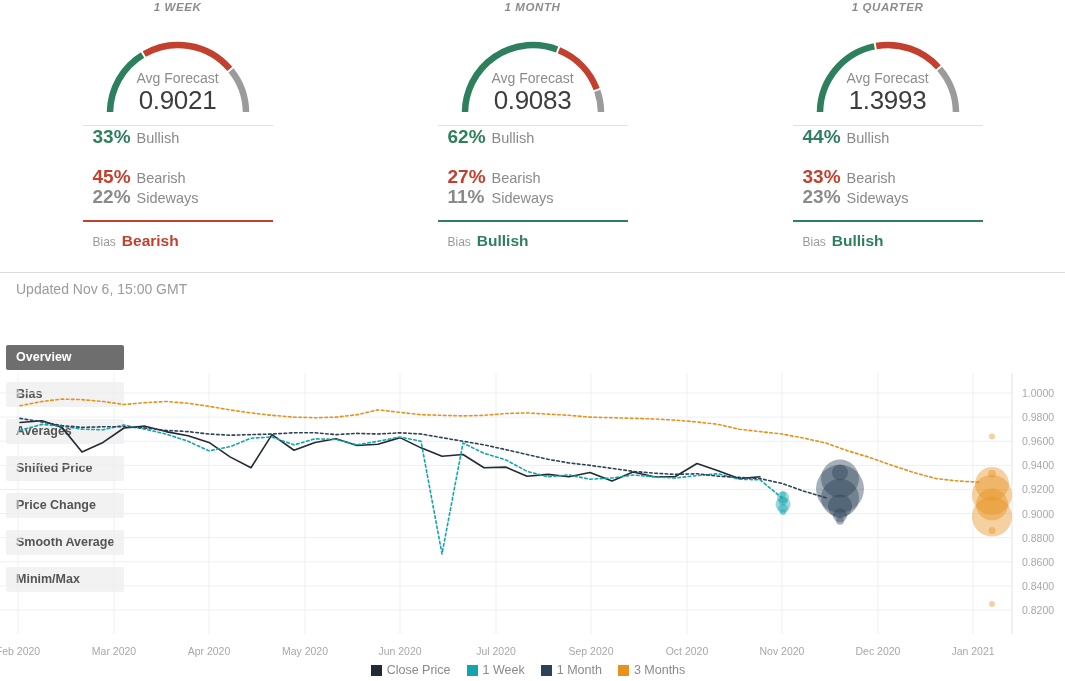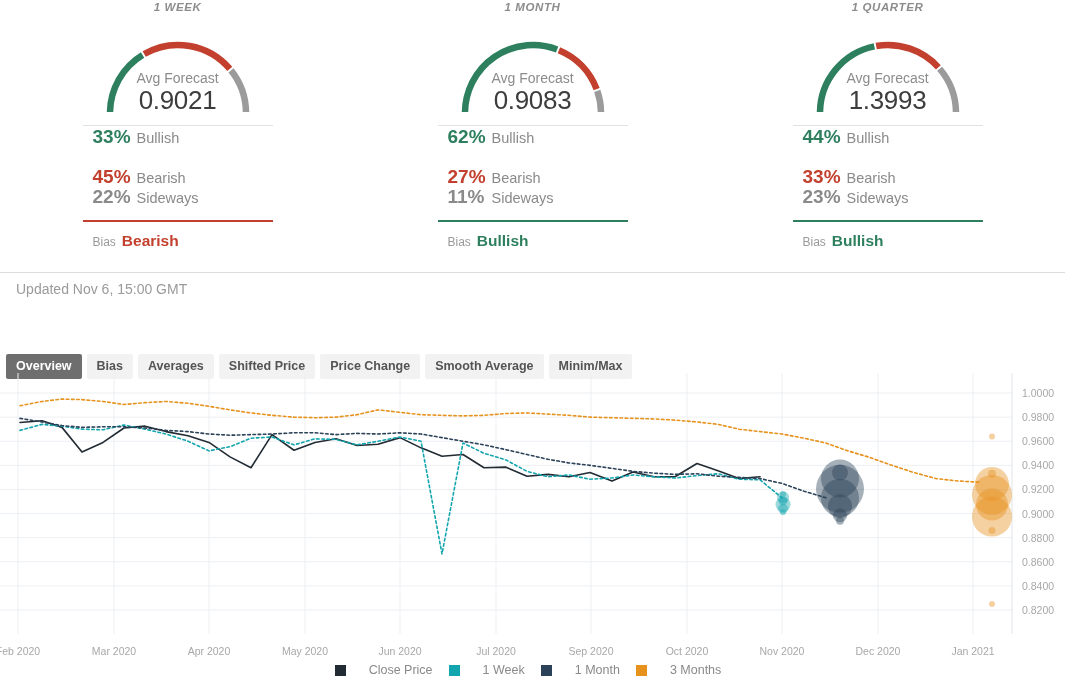--- a/index.html
+++ b/index.html
@@ -53,37 +53,37 @@
   .bias-value { font-size: 15.5px; font-weight: bold; }
 
   
   .hr-main { position: absolute; left: 0; top: 272px; width: 1065px; border-top: 1px solid #dcdcdc; }
   .updated {
     position: absolute; left: 16px; top: 281px;
     font-size: 14px; color: #9a9a9a;
   }
 
   
-  .tabs { position: absolute; left: 6px; top: 354px; display: flex; gap: 5px; }
+  .tabs { position: absolute; left: 6px; top: 345px; display: flex; gap: 12px; flex-direction: column; }
   .tab {
     height: 25px; line-height: 25px; padding: 0 10px;
     font-size: 12.5px; font-weight: bold; color: #545454;
     background: #f2f2f2; border-radius: 2px; cursor: pointer;
     white-space: nowrap;
   }
   .tab.active { background: #6e6e6e; color: #ffffff; }
 
   
   .chart { position: absolute; left: 0; top: 373px; width: 1065px; height: 308px; }
   .chart svg { display: block; }
   .legend {
     position: absolute; left: 0; top: 663px; width: 1065px;
     display: flex; justify-content: center; align-items: center; gap: 7px;
   }
-  .legend-item { display: flex; align-items: center; gap: 23px; margin-right: 9px; }
+  .legend-item { display: flex; align-items: center; gap: 5px; margin-right: 9px; }
   .legend-swatch { width: 11px; height: 11px; display: inline-block; }
   .legend-text { font-size: 12.5px; color: #8a8a8a; }
 </style>
 </head>
 <body>
 
 <div id="root">
 
   <div class="cards">
 

